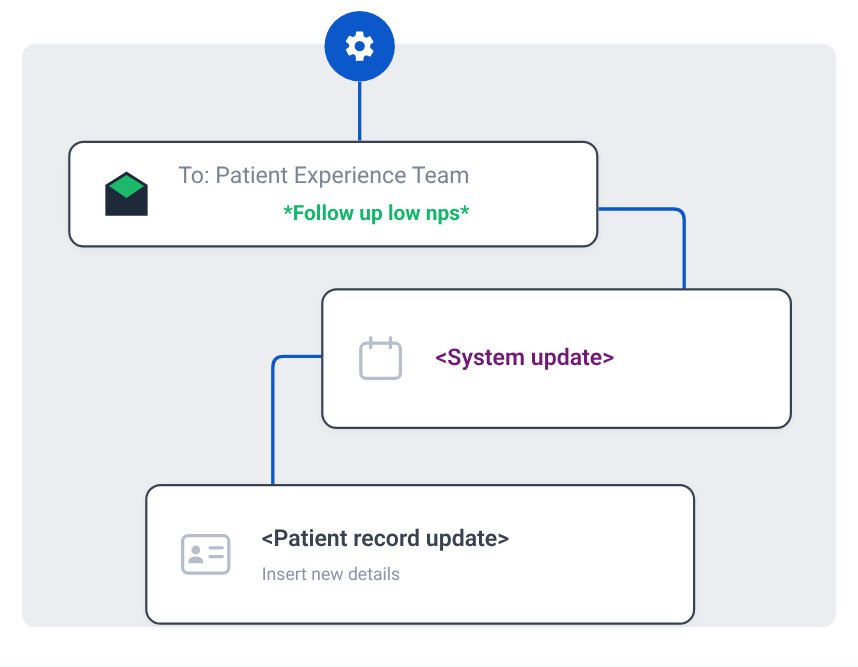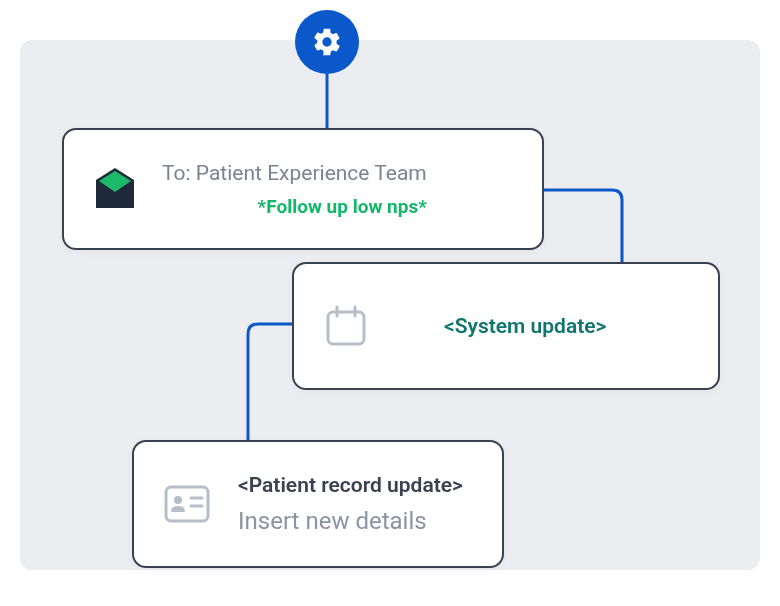--- a/index.html
+++ b/index.html
@@ -41,21 +41,21 @@
       border: 2px solid #3A4251;
       border-radius: 14px;
       box-shadow: 0 2px 8px rgba(0,0,0,0.04);
       z-index: 5;
     }
     
     .card1 {
       left: 62px;
       top: 128px;
       width: 482px;
-      height: 122px;
+      height: 97px;
       padding: 28px 28px;
       display: flex;
       align-items: center;
       gap: 24px;
     }
     
     .card1-text { display: flex; flex-direction: column; gap: 10px; }
     .card1-to { color: #7A8494; font-size: 21px; }
     .card1-tag { color: #12B76A; font-size: 19px; font-weight: 700; text-align: right; }
     
@@ -64,37 +64,37 @@
       top: 262px;
       width: 428px;
       height: 128px;
       padding: 26px 30px;
       display: flex;
       align-items: center;
       gap: 28px;
     }
     
     .card2-text { display: flex; flex-direction: column; gap: 10px; }
-    .card2-title { color: #0f766e; font-size: 21px; font-weight: 600; margin-left: 48px; }
+    .card2-title { color: #701a75; font-size: 21px; font-weight: 600; }
     .card2-sub { color: #8A94A6; font-size: 20px; }
     
     .card3 {
       left: 132px;
       top: 440px;
-      width: 372px;
+      width: 500px;
       height: 128px;
       padding: 26px 30px;
       display: flex;
       align-items: center;
       gap: 28px;
     }
     
     .card3-text { display: flex; flex-direction: column; gap: 10px; }
     .card3-title { color: #3A4251; font-size: 21px; font-weight: 600; }
-    .card3-sub { color: #8A94A6; font-size: 24px; }
+    .card3-sub { color: #8A94A6; font-size: 16px; }
     
     .envelope-icon { width: 46px; height: 46px; flex-shrink: 0; }
     .calendar-icon { width: 44px; height: 44px; flex-shrink: 0; }
     .id-icon { width: 46px; height: 38px; flex-shrink: 0; }
     
     svg { display: block; }
   </style>
 </head>
 <body>
 

